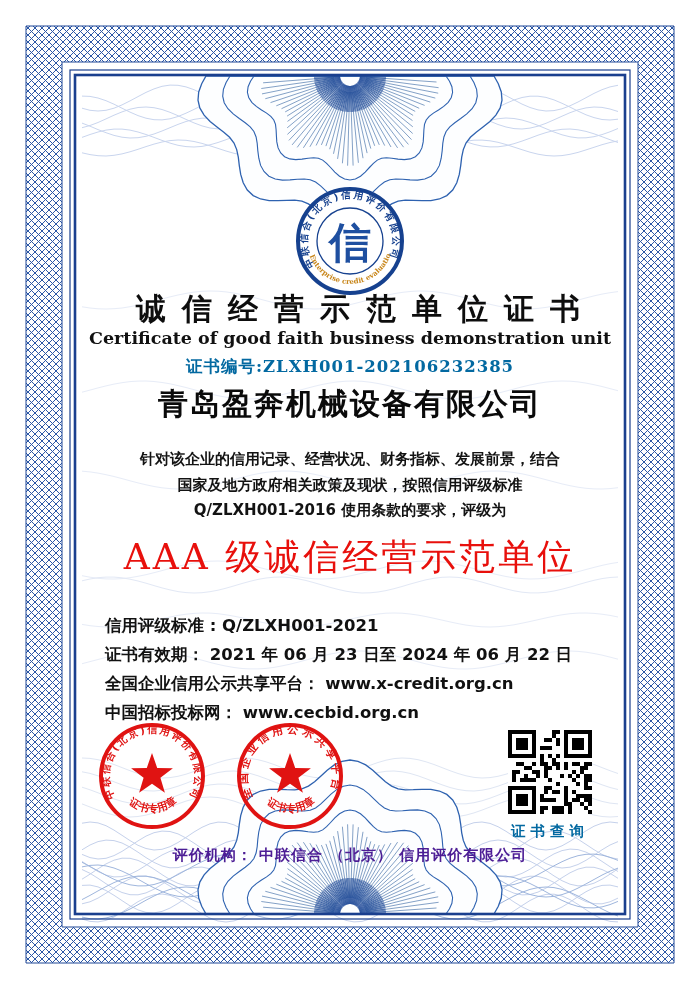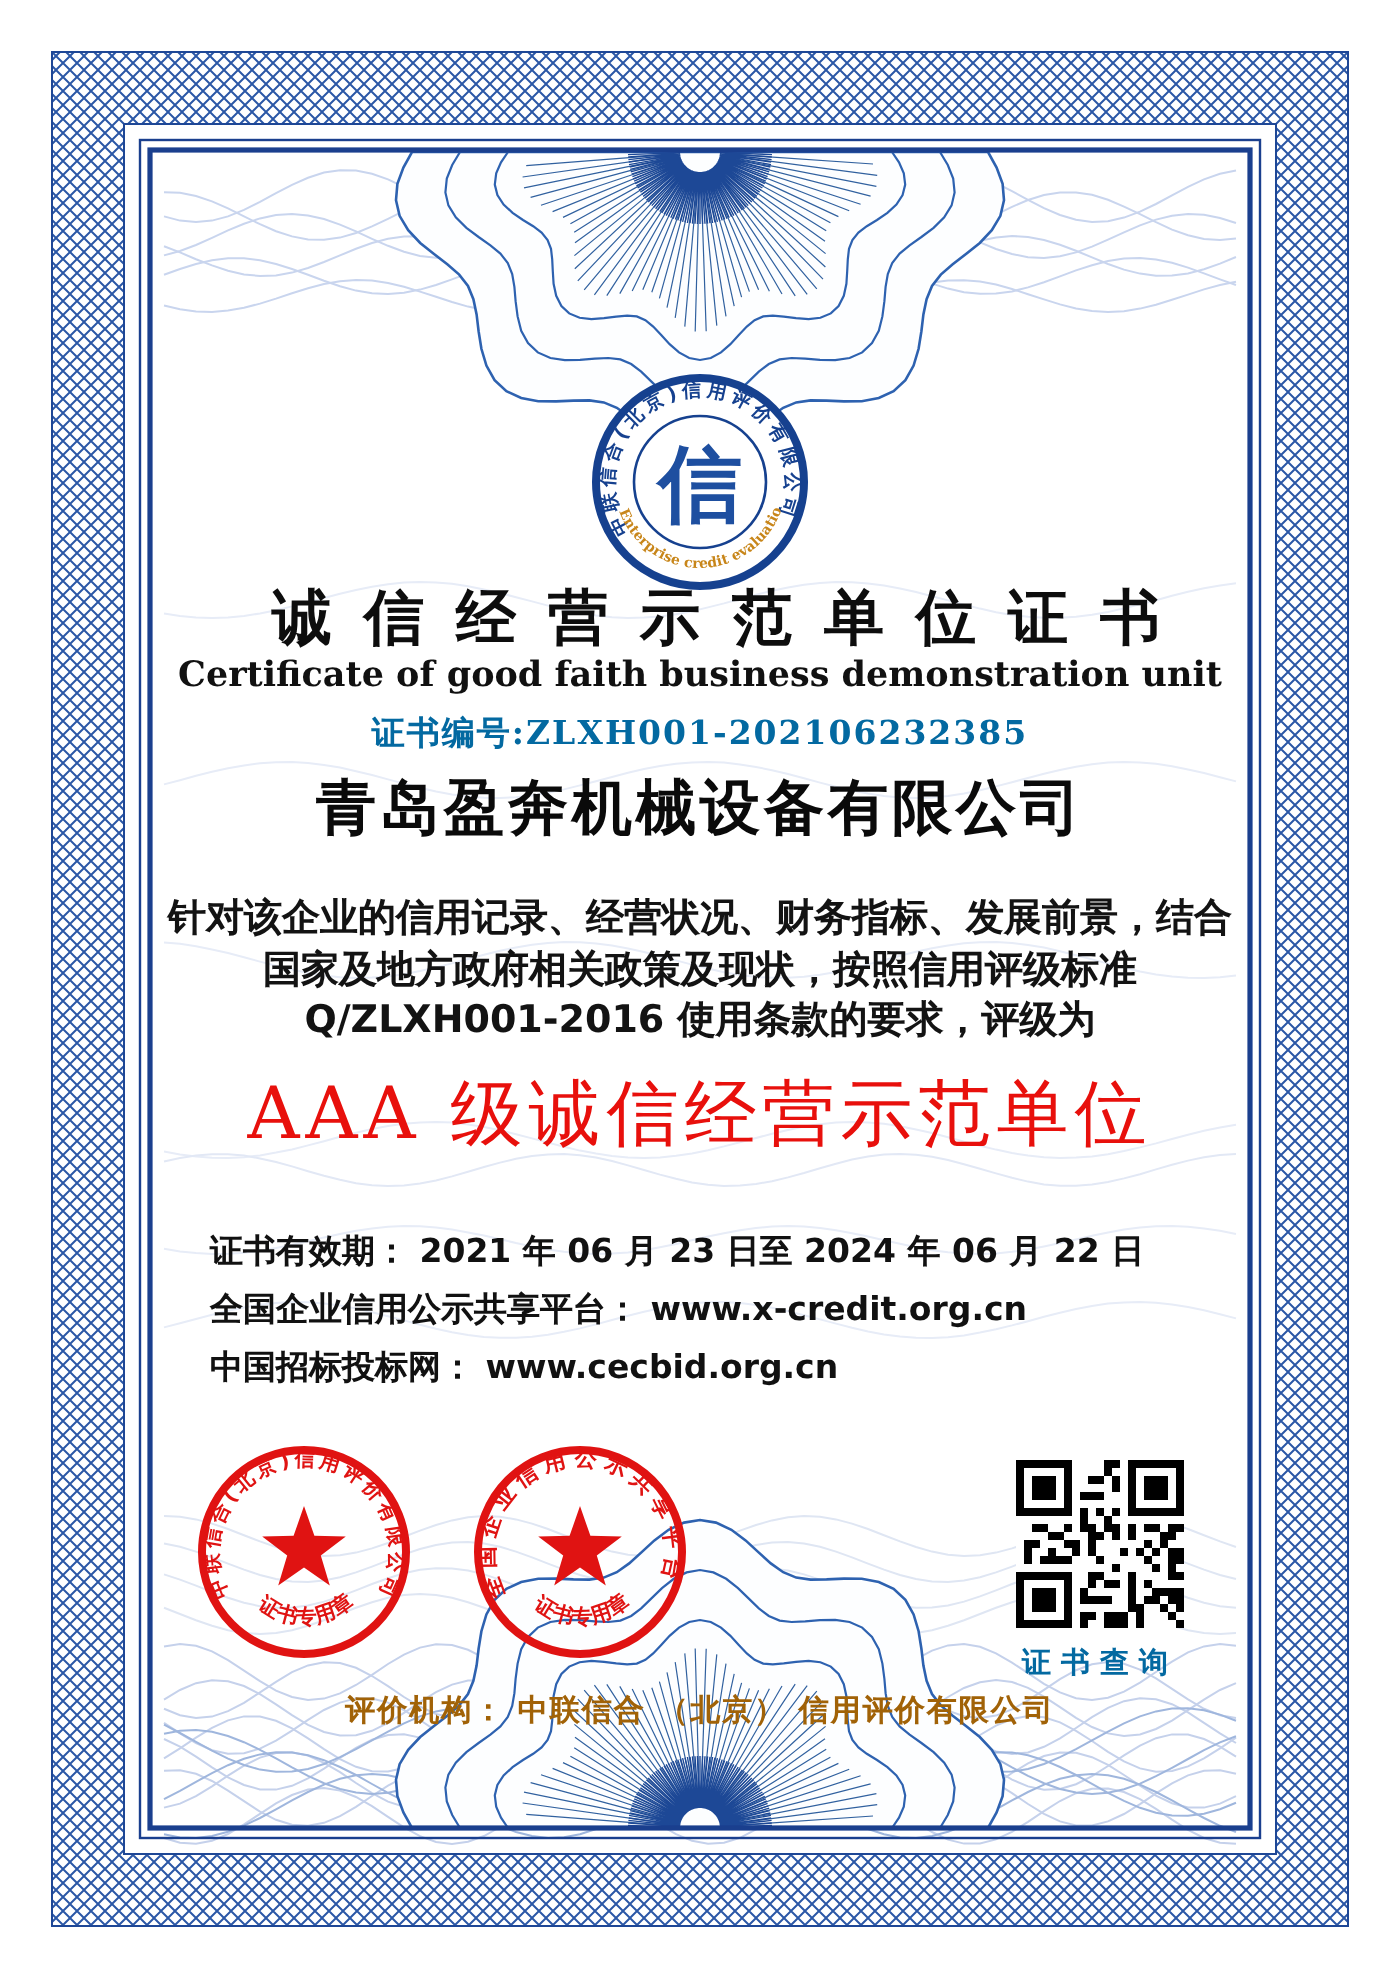--- a/index.html
+++ b/index.html
@@ -9,32 +9,32 @@
   .layer{position:absolute;z-index:2;}
   .ctr{left:0;width:700px;text-align:center;}
   #logo{left:295px;top:186px;width:110px;height:110px;}
   #title{top:289px;font-family:"DejaVu Serif","Liberation Serif",serif;font-weight:bold;
          font-size:30px;letter-spacing:16px;padding-left:16px;color:#0d0d0d;}
   #subtitle{top:328px;font-family:"DejaVu Serif","Liberation Serif",serif;font-weight:bold;
             font-size:17.5px;color:#111;}
   #certno{top:356px;font-family:"DejaVu Serif","Liberation Serif",serif;font-weight:bold;
           font-size:16.5px;letter-spacing:1px;color:#0369a1;}
   #company{top:384px;font-weight:bold;font-size:30px;letter-spacing:2px;color:#0a0a0a;}
-  #bodytext{top:447px;font-weight:bold;font-size:19px;line-height:25.5px;color:#131313;}
+  #bodytext{top:447px;font-weight:bold;font-size:15px;line-height:25.5px;color:#131313;}
   #rating{top:533px;font-family:"DejaVu Serif","Liberation Serif",serif;font-weight:normal;
           font-size:36px;letter-spacing:3px;color:#e8100c;}
   #infoblock{left:105px;top:611px;font-weight:bold;font-size:16.5px;line-height:29px;
              color:#111;text-align:left;}
   .seal{width:110px;height:110px;}
   #seal1{left:97px;top:721px;}
   #seal2{left:235px;top:721px;}
   #qrbox{left:508px;top:730px;width:84px;height:84px;background:#fff;}
   #qrlabel{left:500px;top:822px;width:100px;text-align:center;font-weight:bold;
            font-size:14.5px;letter-spacing:5px;color:#0369a1;}
-  #footer{top:846px;font-weight:bold;font-size:15px;letter-spacing:1px;color:#a16207;}
+  #footer{top:846px;font-weight:bold;font-size:15px;letter-spacing:1px;color:#4c1d95;}
 </style>
 </head>
 <body>
 
 <div id="page">
 
   <svg id="bg" width="700" height="989" viewBox="0 0 700 989">
     <defs>
       <pattern id="lat" width="7" height="7" patternUnits="userSpaceOnUse">
         <path d="M0,0 L7,7 M7,0 L0,7" stroke="#2b57a6" stroke-width="1"></path>
@@ -110,20 +110,21 @@
 
   <div id="bodytext" class="layer ctr">
     <div>针对该企业的信用记录、经营状况、财务指标、发展前景，结合</div>
     <div>国家及地方政府相关政策及现状，按照信用评级标准</div>
     <div>Q/ZLXH001-2016 使用条款的要求，评级为</div>
   </div>
 
   <div id="rating" class="layer ctr">AAA 级诚信经营示范单位</div>
 
   <div id="infoblock" class="layer">
+    <div>信用评级标准 : Q/ZLXH001-2021</div>
     <div>证书有效期： 2021 年 06 月 23 日至 2024 年 06 月 22 日</div>
     <div>全国企业信用公示共享平台： www.x-credit.org.cn</div>
     <div>中国招标投标网： www.cecbid.org.cn</div>
   </div>
 
   <svg id="seal1" class="layer seal" viewBox="0 0 110 110">
     <defs>
       <path id="s1t" d="M17.8,76.5 A43,43 0 1 1 92.2,76.5" fill="none"></path>
       <path id="s1b" d="M31.9,82.6 A36,36 0 0 0 78.1,82.6" fill="none"></path>
     </defs>

